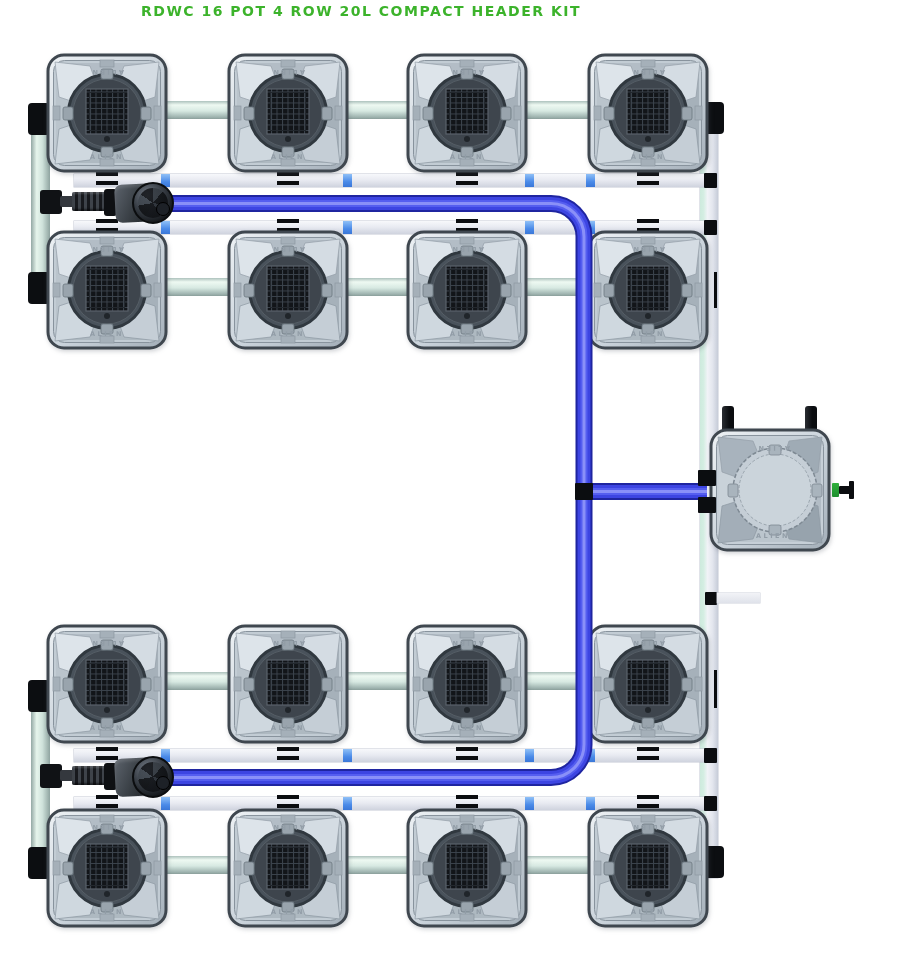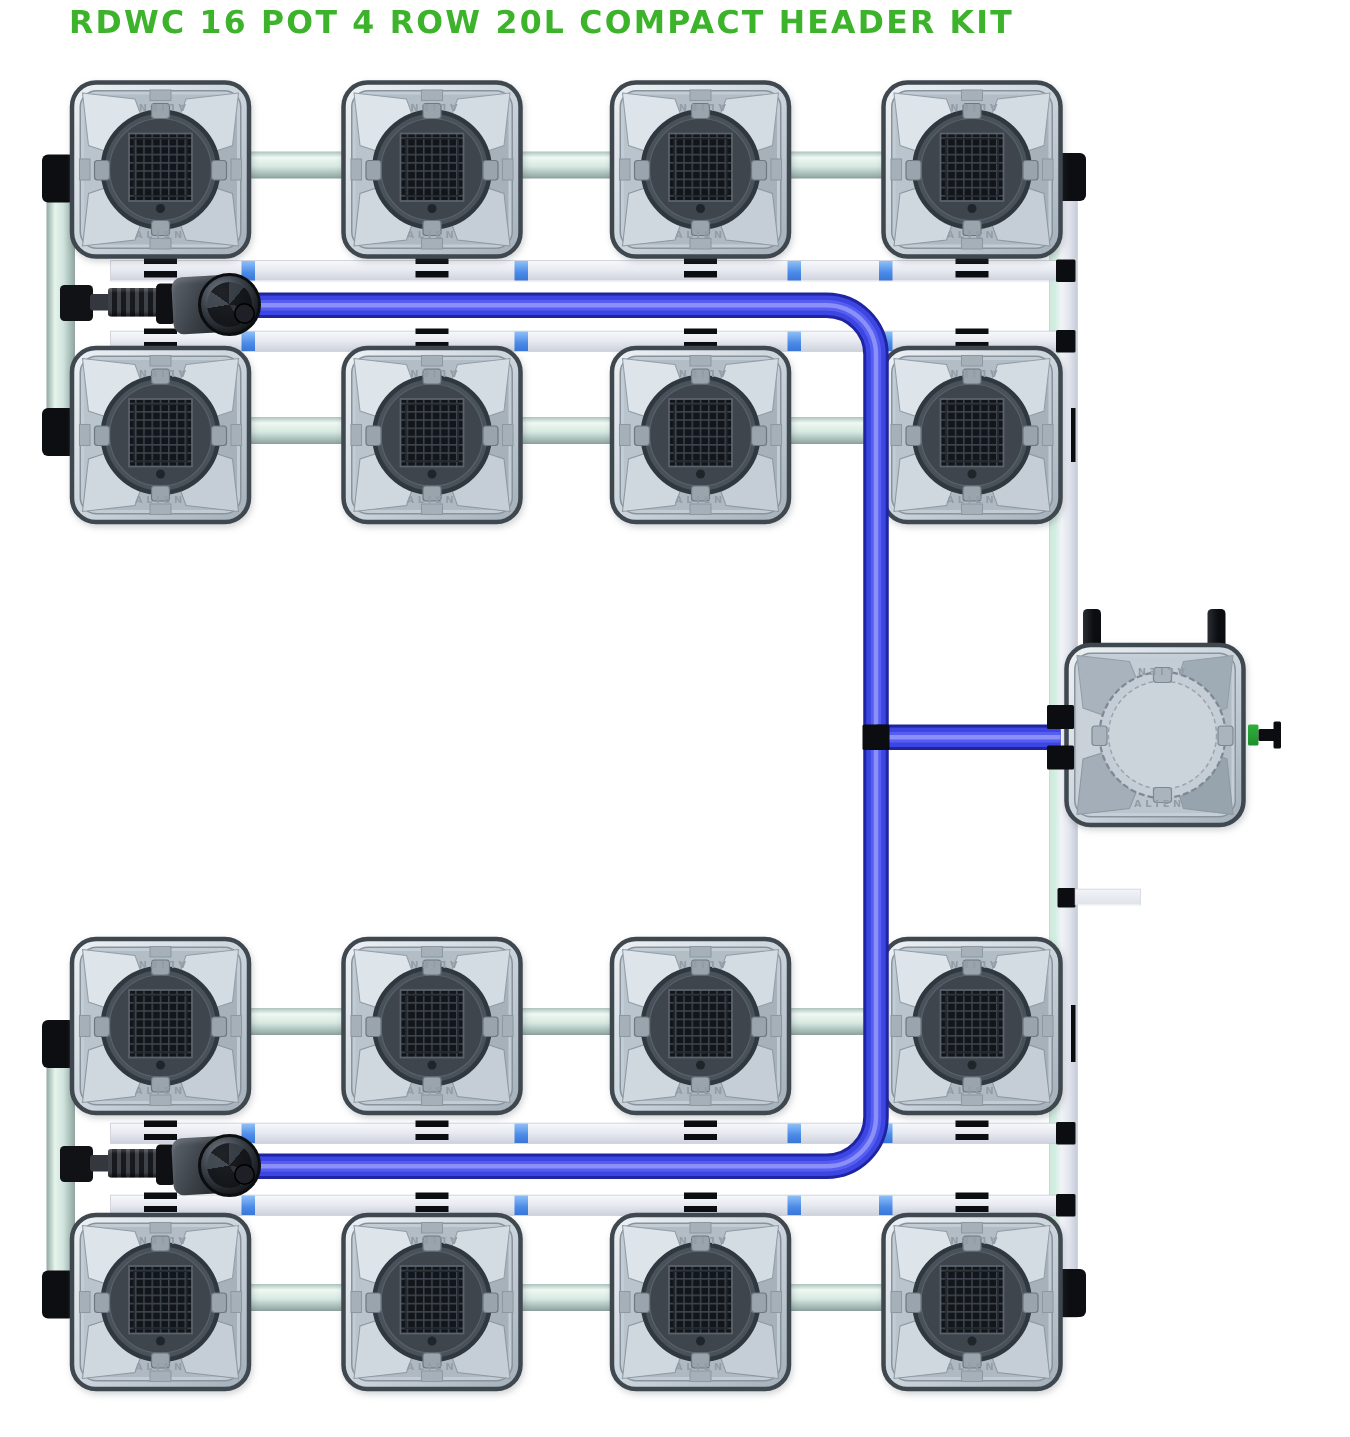--- a/index.html
+++ b/index.html
@@ -1,19 +1,19 @@
 <!DOCTYPE html>
 <html><head>
 <meta charset="utf-8">
 <style>
   html,body{margin:0;padding:0;background:#ffffff;}
   #stage{position:relative;width:900px;height:958px;background:#ffffff;overflow:hidden;
          font-family:"DejaVu Sans","Liberation Sans",sans-serif;}
   #page-title{position:absolute;left:0;top:3px;width:722px;margin:0;text-align:center;
-              font-size:21px;font-weight:700;letter-spacing:1.5px;white-space:nowrap;}
+              font-size:14px;font-weight:700;letter-spacing:1.5px;white-space:nowrap;}
   #diagram{position:absolute;left:0;top:0;width:900px;height:958px;}
   .abs{position:absolute;}
   
   .pipe-teal-h{background:linear-gradient(180deg,#adc2bd 0%,#eef9f2 22%,#d7e9e2 55%,#9db2ae 90%,#8a9e9a 100%);border-radius:2px;}
   .pipe-teal-v{background:linear-gradient(90deg,#93a8a4 0%,#e6f5ec 30%,#cfe2db 60%,#8fa4a0 100%);border-radius:2px;}
   .pipe-white-h{background:linear-gradient(180deg,#f7f8fb 0%,#e9ebf2 45%,#cfd3de 100%);box-shadow:0 0 0 0.5px #c3c7d2;}
   .pipe-white-v{background:linear-gradient(90deg,#cdeadd 0%,#d4eee2 20%,#f1f3f7 42%,#e3e6ee 70%,#c6ccd8 100%);box-shadow:0 0 0 0.5px #c3c7d2;}
   .accent-blue{background:linear-gradient(180deg,#8fc0f7 0%,#4a8ae8 60%,#3a77d8 100%);}
   .blk{background:#0c0e11;border-radius:4px;}
   .blk-sq{background:#0b0d10;border-radius:1px;}

